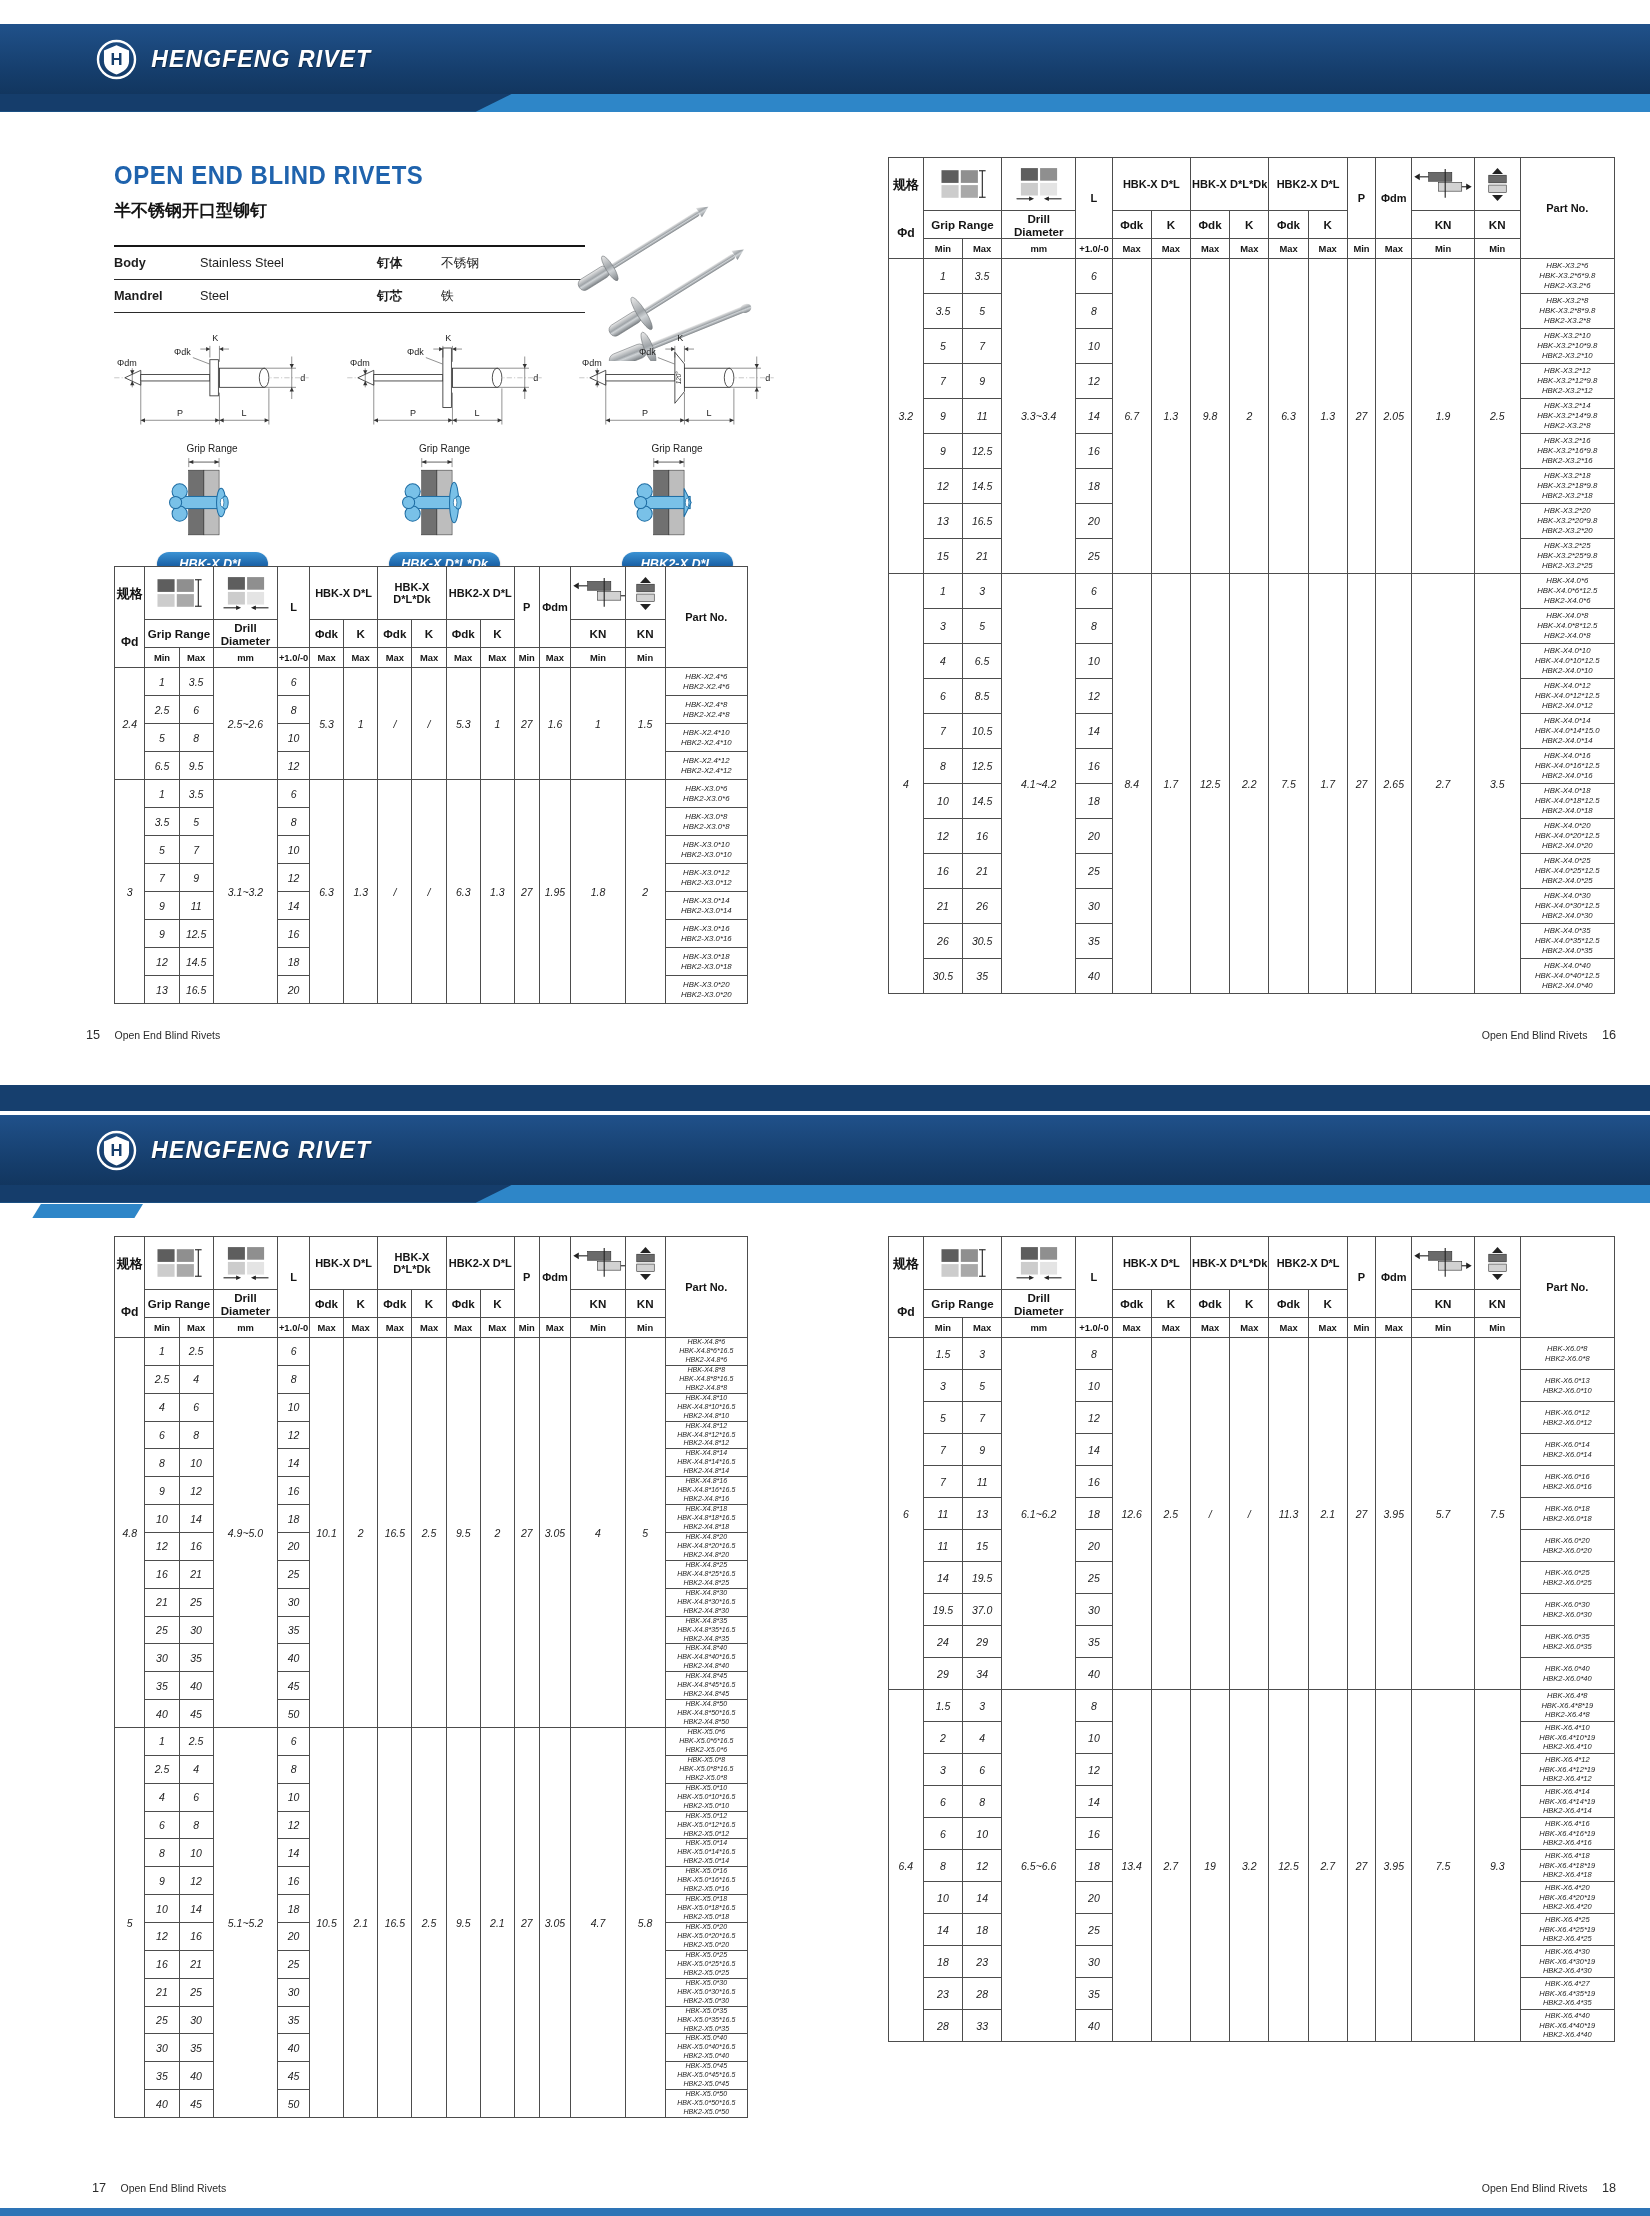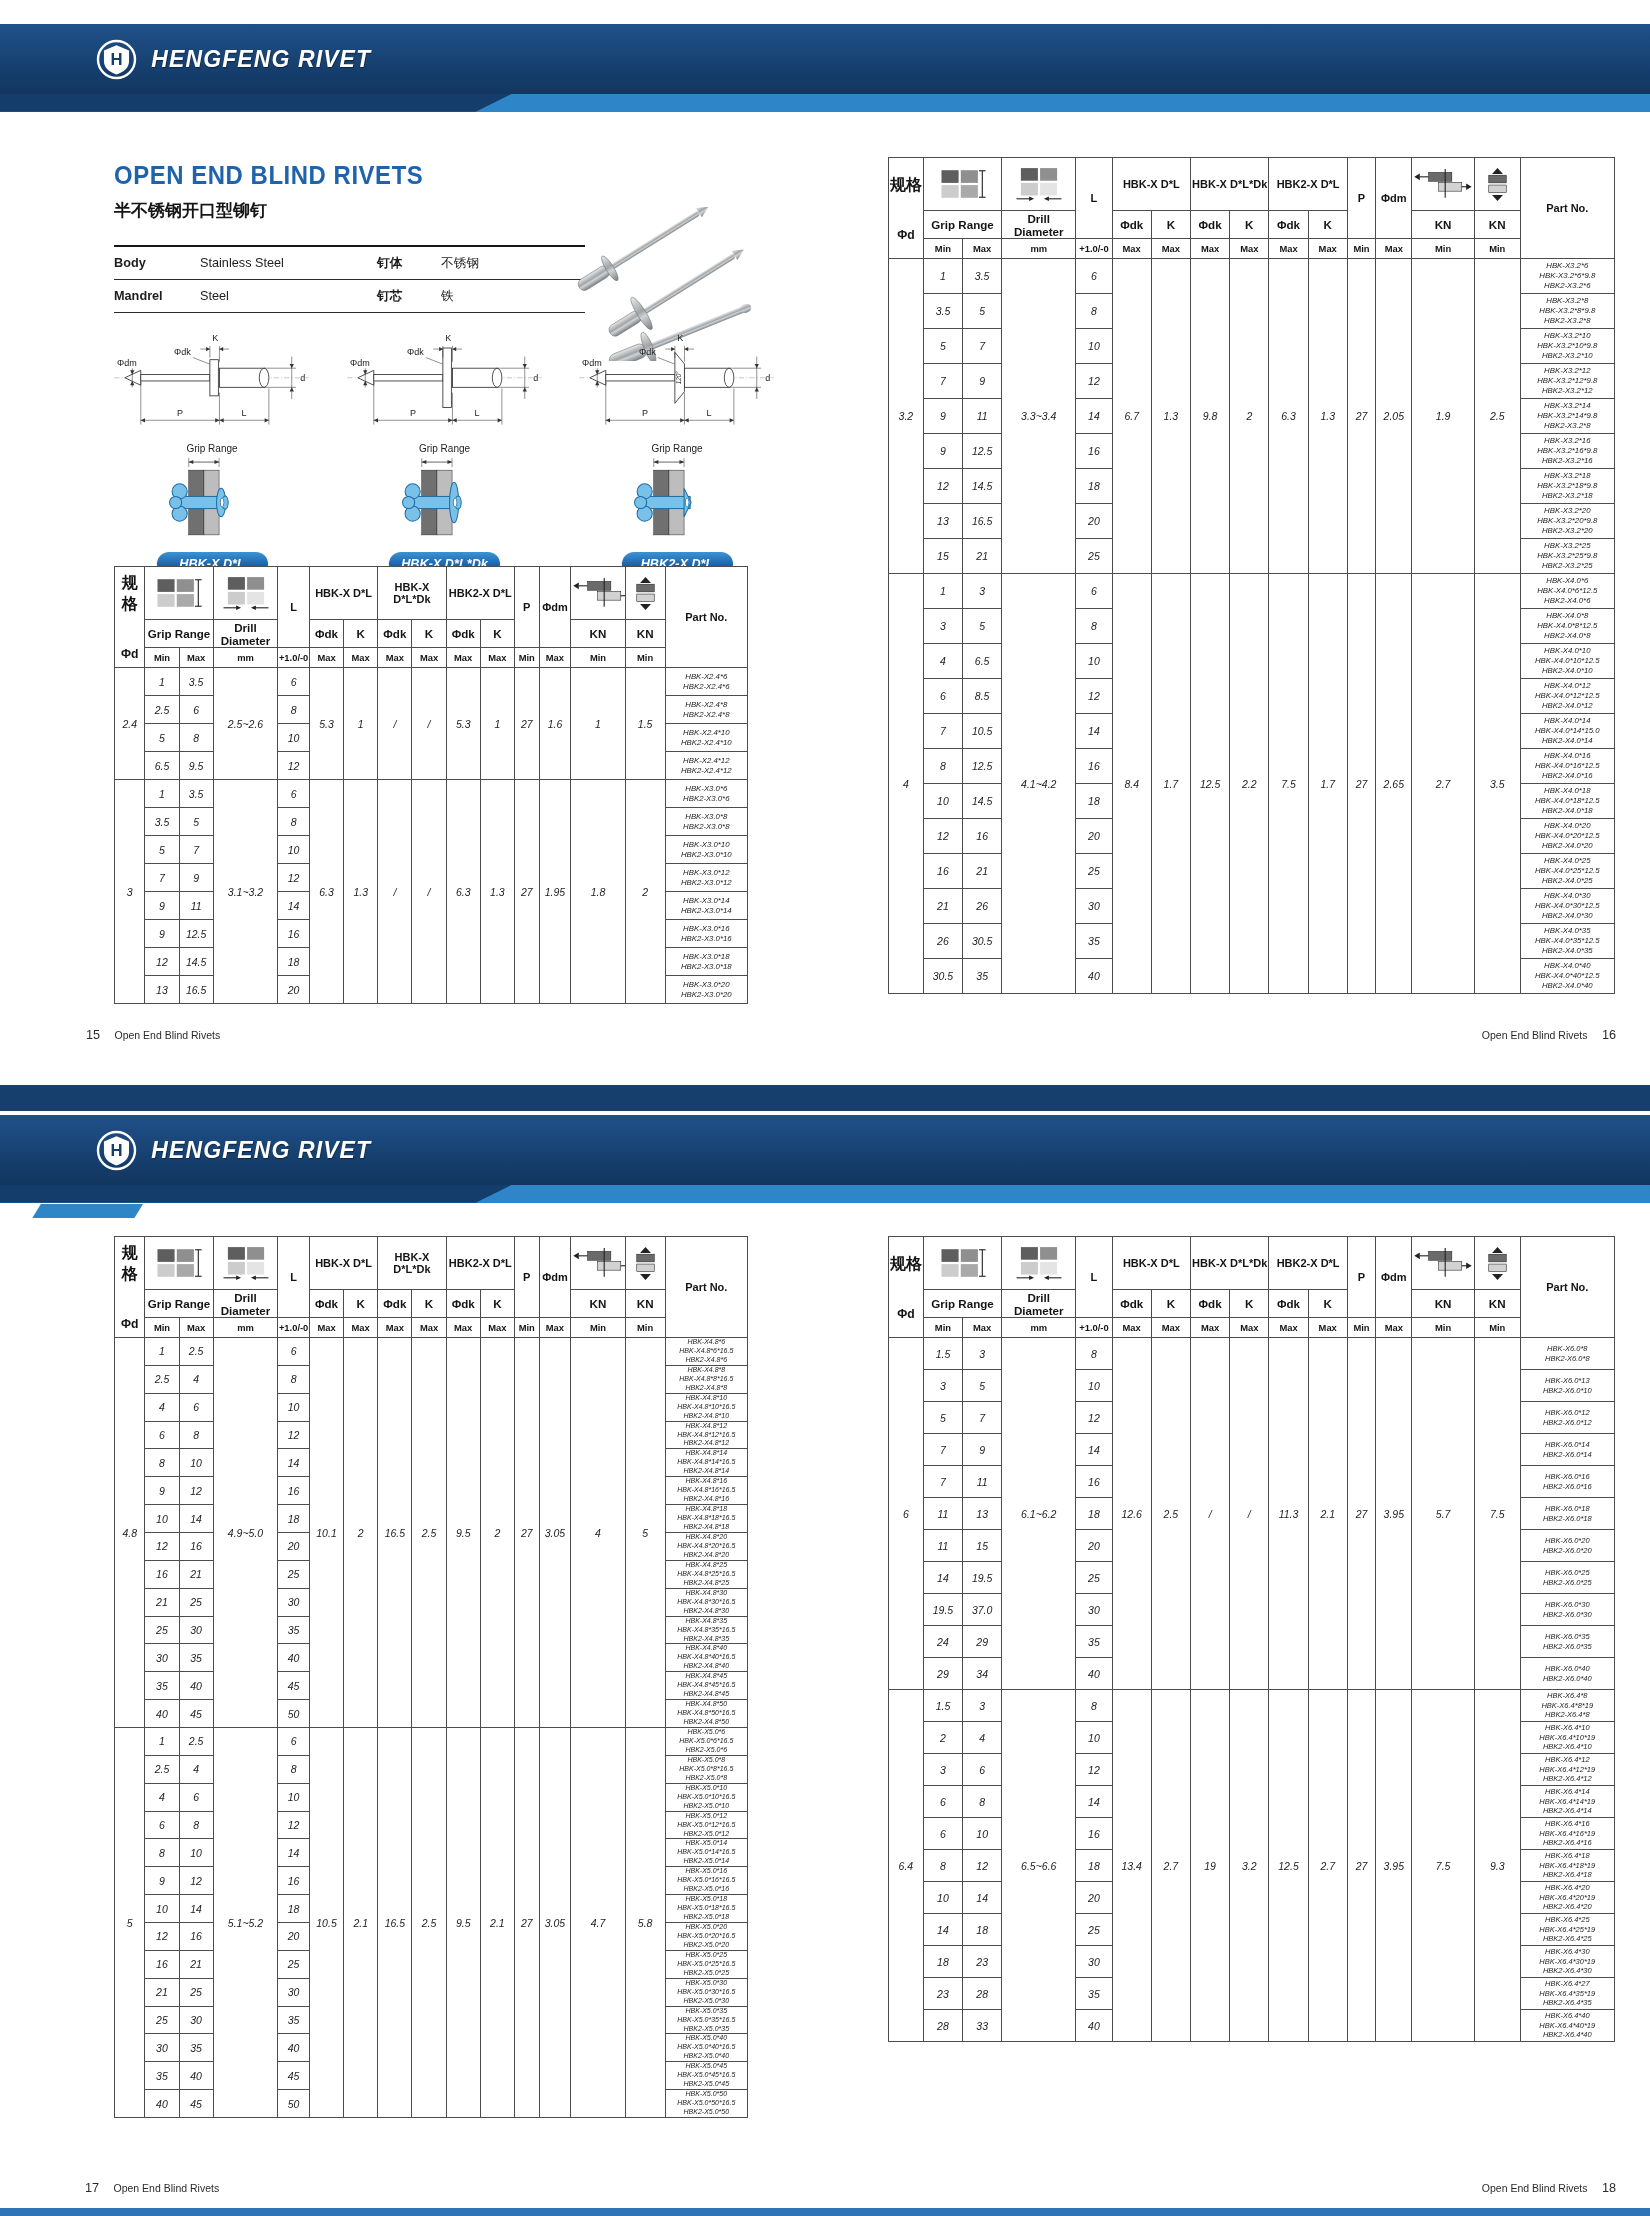--- a/index.html
+++ b/index.html
@@ -44,21 +44,21 @@
   
   .tblwrap{position:absolute;}
   table.spec{border-collapse:collapse;table-layout:fixed;width:100%;
              border-top:1.7px solid #0e0e0e;border-bottom:1.7px solid #0e0e0e;}
   table.spec th,table.spec td{border:0.6px solid #4d4d4d;text-align:center;vertical-align:middle;
              padding:0;overflow:hidden;}
   table.spec thead{border-bottom:1.7px solid #0e0e0e;}
   table.spec thead th{font-weight:600;color:#141414;background:#fff;}
   tr.h1{height:53px;} tr.h2{height:28px;} tr.h3{height:20px;}
   tr.h1 th{font-size:11px;} tr.h2 th{font-size:11.6px;} tr.h3 th{font-size:9.4px;font-weight:500;}
-  th.speccol div.cn{font-size:16px;margin-top:0;}
+  th.speccol div.cn{font-size:13px;margin-top:0;}
   th.speccol div.sym{font-size:12.2px;margin-top:32px;}
   th.partcol{font-size:11.6px;}
   tbody td{font-style:italic;font-size:10.5px;color:#1c1c1c;}
   tbody td.part{line-height:1.28;}
   .t1 tbody tr{height:28px;} .t2 tbody tr{height:35px;}
   .t3 tbody tr{height:25.5px;} .t4 tbody tr{height:32px;}
   .t1 td.part,.t2 td.part{font-size:7.8px;}
   .t3 td.part{font-size:7px;} .t4 td.part{font-size:7.5px;}
   tbody tr.gfirst td{border-top:1.7px solid #0e0e0e;}
   .hicon{display:inline-block;vertical-align:middle;}
@@ -1634,21 +1634,21 @@
               <td class="part">
                 <div>HBK-X6.4*40</div>
                 <div>HBK-X6.4*40*19</div>
                 <div>HBK2-X6.4*40</div>
               </td>
             </tr>
           </tbody>
         </table>
       </div>
 
-    <div class="foot" style="left:85px;top:1096px">
+    <div class="foot" style="left:92px;top:1096px">
       <span class="num">17</span>
       <span>Open End Blind Rivets</span>
     </div>
     <div class="foot" style="right:34px;top:1096px">
       <span>Open End Blind Rivets</span>
       <span class="num">18</span>
     </div>
   </section>
 
   <div class="botstrip"></div>

